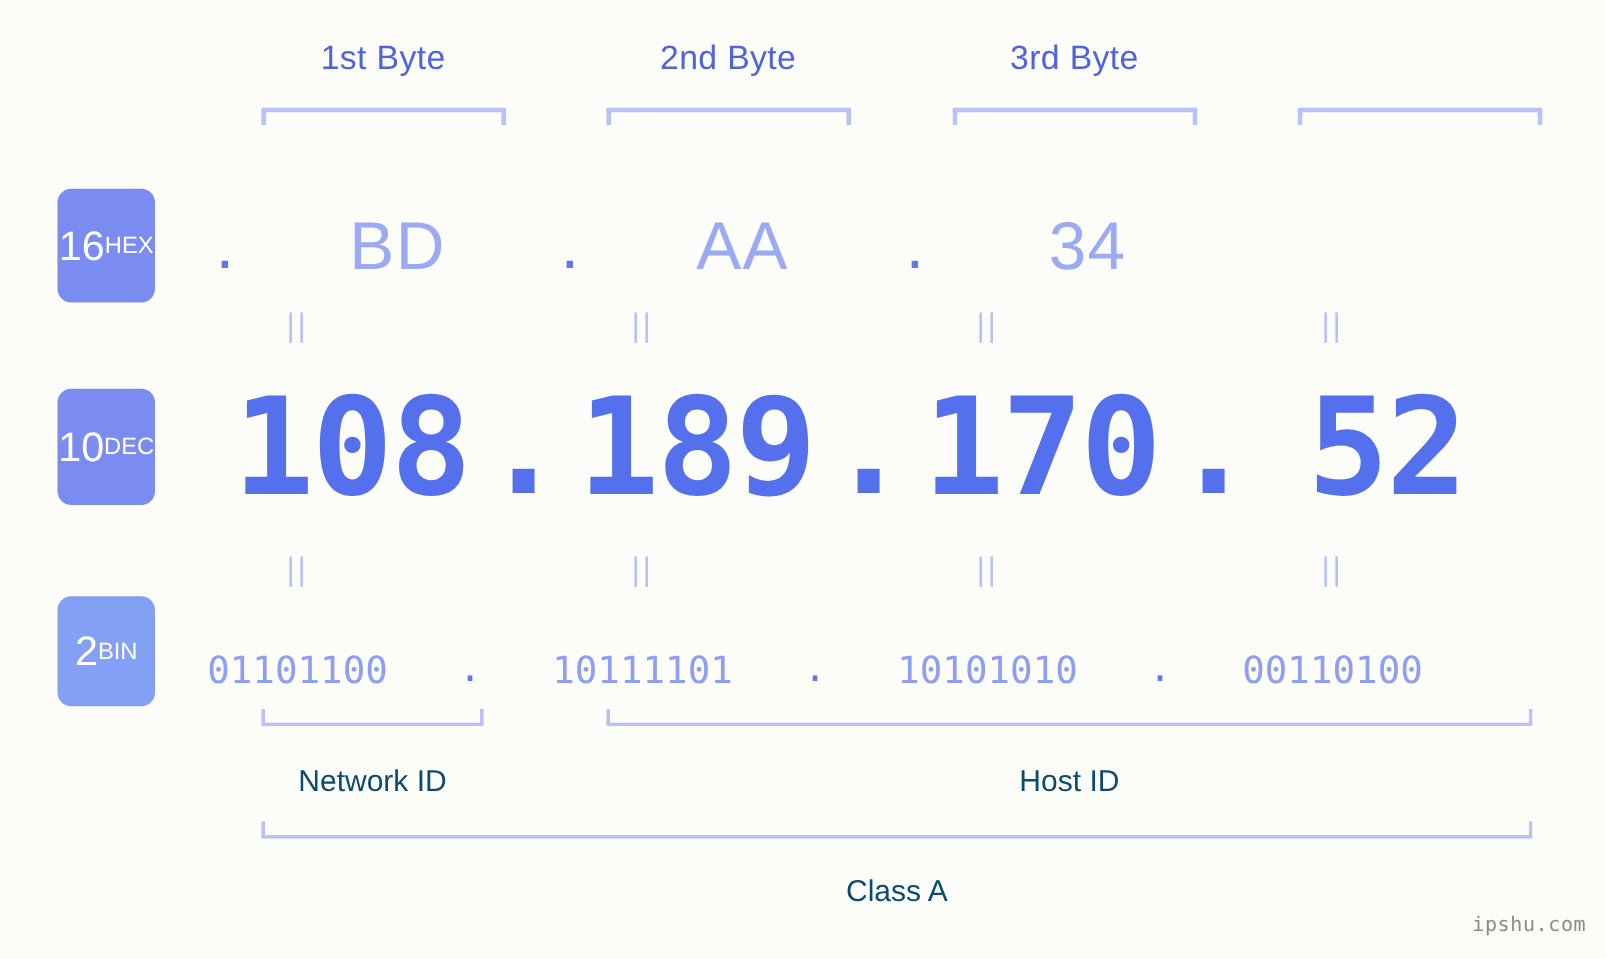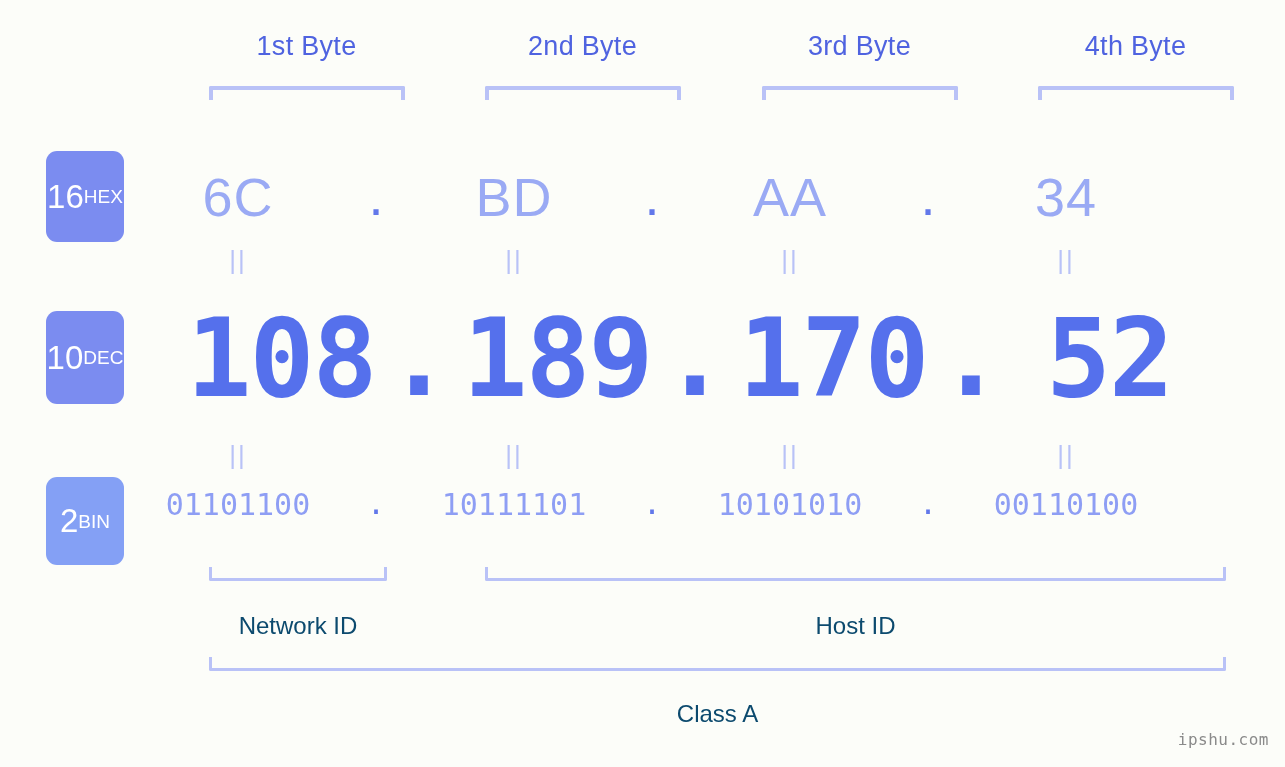--- a/index.html
+++ b/index.html
@@ -129,21 +129,21 @@
   #row-dec .dot {
     width: 80px;
     font-size: 108px;
     color: #5570ec;
     font-family: "DejaVu Sans Mono", monospace;
     font-weight: bold;
     line-height: 0.62;
   }
 
   
-  #row-bin { top: 477px; height: 54px; }
+  #row-bin { top: 509px; height: 54px; }
   #row-bin .cell {
     width: 196px;
     font-size: 30px;
     color: #8e9ef4;
     font-family: "DejaVu Sans Mono", monospace;
     letter-spacing: 0px;
   }
   #row-bin .dot {
     width: 80px;
     font-size: 30px;
@@ -195,42 +195,40 @@
   }
 </style>
 </head>
 <body>
 
 <div id="stage">
 
   <div class="byte-label" style="left:209px; width:195px;">1st Byte</div>
   <div class="byte-label" style="left:485px; width:195px;">2nd Byte</div>
   <div class="byte-label" style="left:762px; width:195px;">3rd Byte</div>
-  <div class="byte-label" style="left:1038px; width:195px;">4th Byte</div>
 
   <div class="bracket-down" style="left:209px; top:86px; width:196px;"></div>
   <div class="bracket-down" style="left:485px; top:86px; width:196px;"></div>
   <div class="bracket-down" style="left:762px; top:86px; width:196px;"></div>
   <div class="bracket-down" style="left:1038px; top:86px; width:196px;"></div>
 
   <div class="badge" id="badge-hex">
     <span class="num">16</span>
     <span class="abbr">HEX</span>
   </div>
   <div class="badge" id="badge-dec">
     <span class="num">10</span>
     <span class="abbr">DEC</span>
   </div>
   <div class="badge" id="badge-bin">
     <span class="num">2</span>
     <span class="abbr">BIN</span>
   </div>
 
   <div class="row" id="row-hex">
-    <span class="cell">6C</span>
     <span class="dot">.</span>
     <span class="cell">BD</span>
     <span class="dot">.</span>
     <span class="cell">AA</span>
     <span class="dot">.</span>
     <span class="cell">34</span>
   </div>
 
   <div class="eq-row" id="eq-top">
     <span class="eq">||</span>

